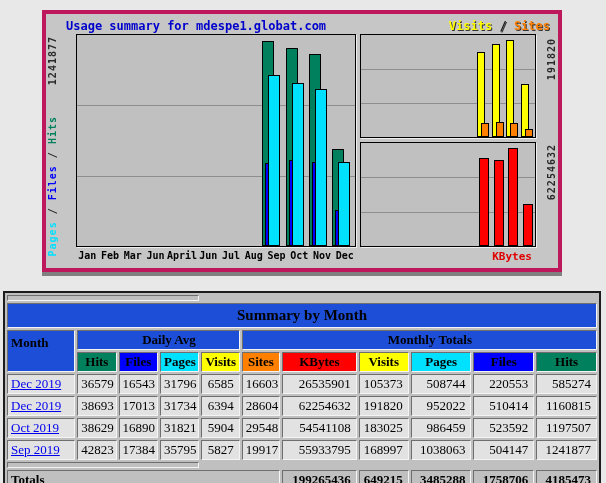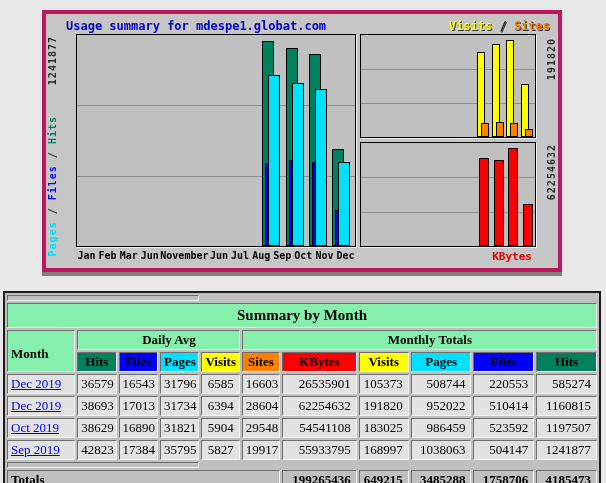--- a/index.html
+++ b/index.html
@@ -66,24 +66,24 @@
     margin:15px 0 0 3px;
     width:598px;table-layout:fixed;
     border-collapse:separate;border-spacing:2px;
     background:#C0C0C0;border:2px solid #1C1C1C;
     font-family:"Liberation Serif", serif;font-size:13px;color:#000;
   }
   .summary th,.summary td{
     border:1px solid;border-color:#6E6E6E #F4F4F4 #F4F4F4 #6E6E6E;
     padding:1px 3px;overflow:hidden;white-space:nowrap;
   }
-  .summary th{background:#86efac;}
+  .summary th{background:#1d4ed8;}
   th.tbl-title{font-size:15px;font-weight:bold;text-align:center;padding:3px;}
   th.group{font-weight:bold;text-align:center;padding-left:24px;}
-  th.month-h{font-weight:bold;text-align:left;vertical-align:bottom;padding-bottom:9px;}
+  th.month-h{font-weight:bold;text-align:left;vertical-align:bottom;padding-bottom:20px;}
   th.colhead{font-weight:bold;text-align:center;color:#000;}
   td.num{background:#E2E2E2;text-align:right;padding-right:5px;}
   td.mcell{background:#E2E2E2;text-align:left;}
   td.mcell a{color:#0000EE;}
   tr.totals td{background:#C0C0C0;font-weight:bold;}
   td.tot-label{text-align:left;}
   td.spacer{height:4px;padding:0;background:#C0C0C0;}
   tr.sp td{border-color:#6E6E6E #F4F4F4 #F4F4F4 #6E6E6E;}
 </style>
 </head>
@@ -137,21 +137,21 @@
     <div class="vtext" id="lbl-hits-max">1241877</div>
     <div class="vtext" id="lbl-left-series"><span style="color: rgb(0, 224, 255); text-shadow: none;">Pages</span><span style="color: rgb(26, 26, 26); text-shadow: none;"> / </span><span style="color: rgb(0, 0, 255); text-shadow: none;">Files</span><span style="color: rgb(26, 26, 26); text-shadow: none;"> / </span><span style="color: rgb(0, 128, 92); text-shadow: none;">Hits</span></div>
     <div class="vtext" id="lbl-visits-max">191820</div>
     <div class="vtext" id="lbl-kbytes-max">62254632</div>
 
     <div class="months" id="months-row">
         <span>Jan</span>
         <span>Feb</span>
         <span>Mar</span>
         <span>Jun</span>
-        <span>November</span>
+        <span>April</span>
         <span>Jun</span>
         <span>Jul</span>
         <span>Aug</span>
         <span>Sep</span>
         <span>Oct</span>
         <span>Nov</span>
         <span>Dec</span>
       </div>
     <div class="kbytes-label">KBytes</div>
   </div>

